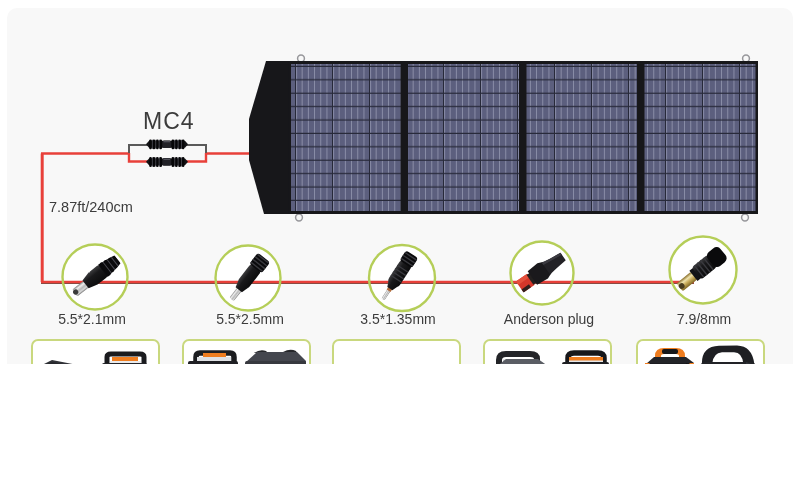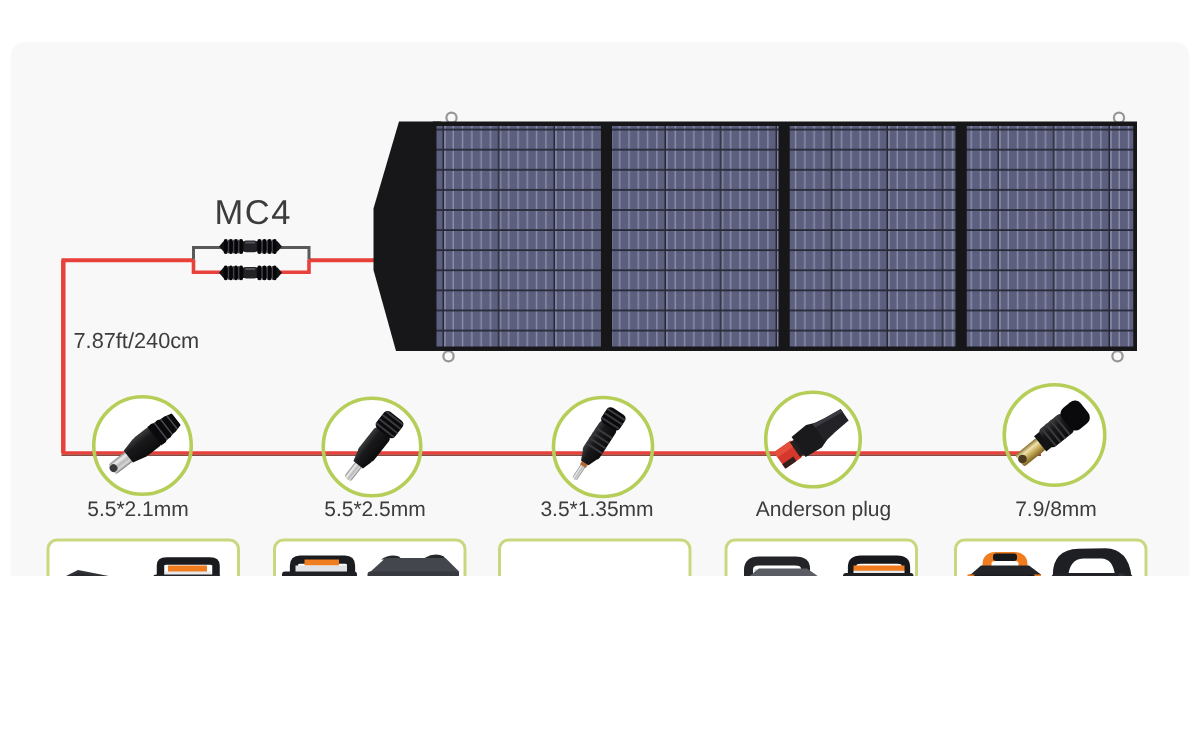--- a/index.html
+++ b/index.html
@@ -1,17 +1,17 @@
 <!DOCTYPE html>
 <html><head>
 <meta charset="utf-8">
 <style>
   html,body{margin:0;padding:0;background:#ffffff;}
   #stage{position:relative;width:800px;height:364px;background:#ffffff;overflow:hidden;
-         font-family:"Liberation Sans", sans-serif;margin-top:20px;}
+         font-family:"Liberation Sans", sans-serif;}
 </style>
 </head>
 <body>
 <div id="stage">
 <svg width="800" height="499" viewBox="0 0 800 499" xmlns="http://www.w3.org/2000/svg">
   <defs>
     <pattern id="cells" width="37" height="13.4" patternUnits="userSpaceOnUse">
       <rect width="37" height="13.4" fill="#5c5f7e"></rect>
       <g fill="#9a9db6" opacity="0.8">
         <rect x="5.7" width="0.9" height="13.4"></rect>

